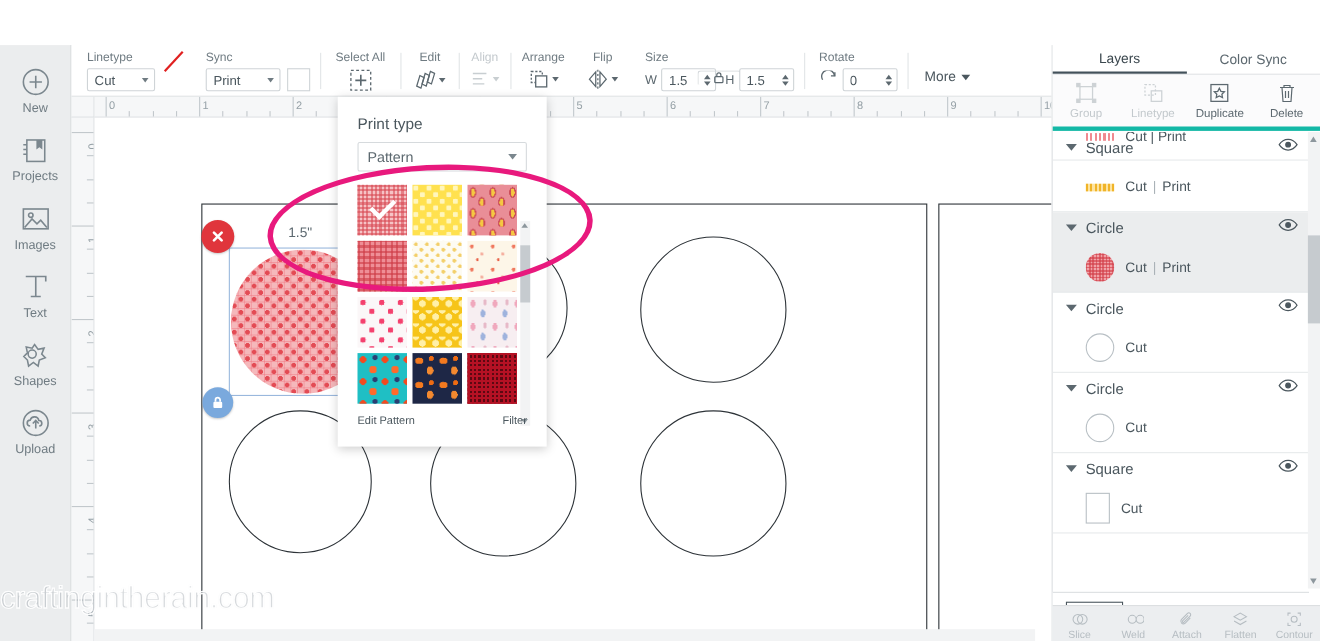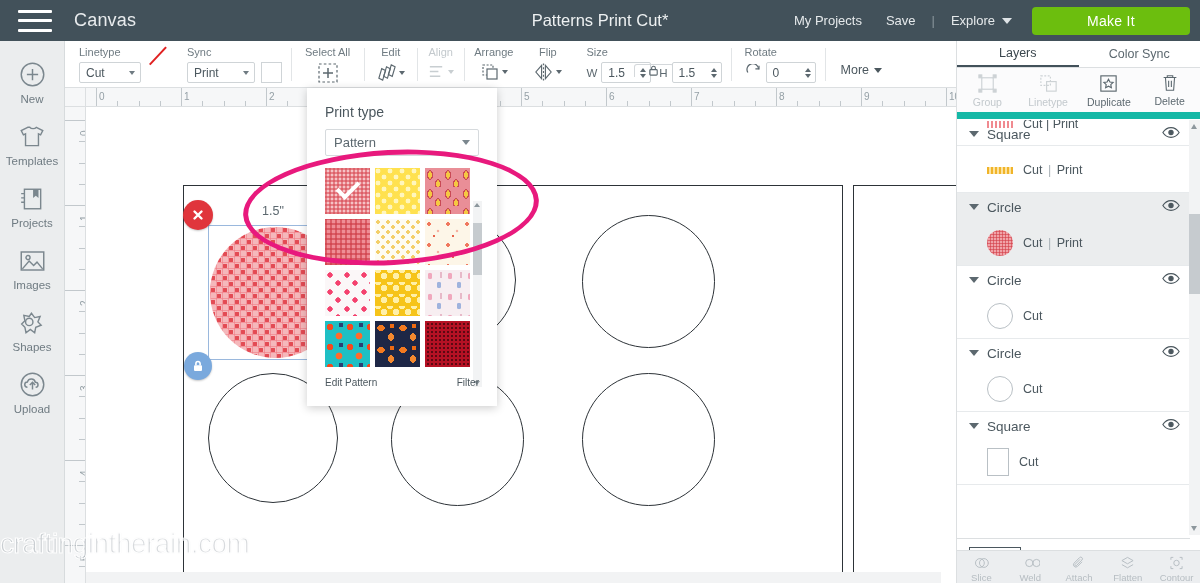--- a/index.html
+++ b/index.html
@@ -169,21 +169,21 @@
      border: 5px solid #e8197d; border-radius: 50%; z-index: 60; pointer-events: none;
      transform: rotate(-3deg); }
 
   
   .rpanel { position: absolute; top: 41px; right: 0; width: 244px; height: 542px;
      background: #fff; border-left: 1px solid #dcdfe1; }
   .rtabs { display: flex; height: 27px; border-bottom: 1px solid #dcdfe1; background: #fff; }
   .rtab { flex: 1; display: flex; align-items: center; justify-content: center;
      font-size: 12.5px; color: #5c686f; cursor: pointer; }
   .rtab.active { border-bottom: 2px solid #42515a; color: #3b474e; }
-  .rtools { height: 51px; display: flex; background: #fbfbfc; border-bottom: 7px solid #14b8a6; }
+  .rtools { height: 51px; display: flex; background: #fbfbfc; border-bottom: 4px solid #14b8a6; }
   .rtool { flex: 1; display: flex; flex-direction: column; align-items: center;
      justify-content: center; gap: 2px; cursor: pointer; }
   .rtool-lbl { font-size: 10.5px; color: #5c686f; }
   .rtool.dim .rtool-lbl { color: #c3c9cd; }
   .rtool.dim svg { color: #cdd2d5; }
   .rtool svg { color: #5c686f; }
 
   .llist { position: absolute; top: 79px; left: 0; width: 233px; height: 415px;
      overflow: hidden; }
   .lgroup { border-bottom: 1px solid #e7eaec; }
@@ -228,60 +228,33 @@
     color: transparent; -webkit-text-stroke: 1.2px rgba(255,255,255,.95);
     text-shadow: 0 0 1px rgba(120,130,140,.30);
     z-index: 70; pointer-events: none; white-space: nowrap;
   }
 </style>
 </head>
 <body>
 
 <div id="app">
 
-  <div class="topbar">
-    <div class="hamburger">
-      <span></span>
-        <span></span>
-        <span></span>
-    </div>
-    <div class="tb-canvas">Canvas</div>
-    <div class="tb-title">Patterns Print Cut*</div>
-    <div class="tb-right">
-      <span class="tb-link">My Projects</span>
-      <span class="tb-link">Save</span>
-      <span class="tb-sep">|</span>
-      <span class="tb-explore">
-        <span>Explore</span>
-        <i class="caret-dn"></i>
-      </span>
-      <button class="makeit">Make It</button>
-    </div>
-  </div>
 
   <div class="rail">
 
     <div class="rail-item">
       <span class="rail-ico">
         <svg width="27" height="27" viewBox="0 0 24 24" fill="none" stroke="currentColor" stroke-width="1.3">
           <circle cx="12" cy="12" r="10"></circle>
             <path d="M12 7v10M7 12h10"></path>
           </svg>
       </span>
       <span class="rail-lbl">New</span>
     </div>
 
-    <div class="rail-item">
-      <span class="rail-ico">
-        <svg width="28" height="26" viewBox="0 0 26 24" fill="none" stroke="currentColor" stroke-width="1.3">
-          <path d="M9 3L3 6l2 4 2-1v11h12V9l2 1 2-4-6-3c-1.2 1.6-4.8 1.6-6 0z"></path>
-          </svg>
-      </span>
-      <span class="rail-lbl">Templates</span>
-    </div>
 
     <div class="rail-item">
       <span class="rail-ico">
         <svg width="26" height="26" viewBox="0 0 24 24" fill="none" stroke="currentColor" stroke-width="1.3">
           <rect x="5" y="3" width="15" height="18"></rect>
             <path d="M5 7H2M5 11H2M5 15H2"></path>
           <path d="M13 3v8l2.5-2L18 11V3" fill="currentColor" stroke="none"></path>
           </svg>
       </span>
       <span class="rail-lbl">Projects</span>
@@ -291,20 +264,28 @@
       <span class="rail-ico">
         <svg width="27" height="26" viewBox="0 0 24 22" fill="none" stroke="currentColor" stroke-width="1.3">
           <rect x="2" y="3" width="20" height="16"></rect>
             <circle cx="8" cy="8" r="1.8"></circle>
           <path d="M3 18l6-7 4 4 3-3 5 6"></path>
           </svg>
       </span>
       <span class="rail-lbl">Images</span>
     </div>
 
+    <div class="rail-item">
+      <span class="rail-ico">
+        <svg width="25" height="25" viewBox="0 0 22 22" fill="none" stroke="currentColor" stroke-width="1.3">
+          <path d="M3 3h16v4M11 3v16M7 19h8"></path>
+          </svg>
+      </span>
+      <span class="rail-lbl">Text</span>
+    </div>
 
     <div class="rail-item">
       <span class="rail-ico">
         <svg width="27" height="26" viewBox="0 0 24 24" fill="none" stroke="currentColor" stroke-width="1.3">
           <path d="M11 3l3 4 5-1-2 5 3 3-5 2-1 5-4-3-4 3-1-5-3-3 3-3-1-5 5 1z"></path>
           <circle cx="9" cy="11" r="3.4"></circle>
           </svg>
       </span>
       <span class="rail-lbl">Shapes</span>
     </div>

